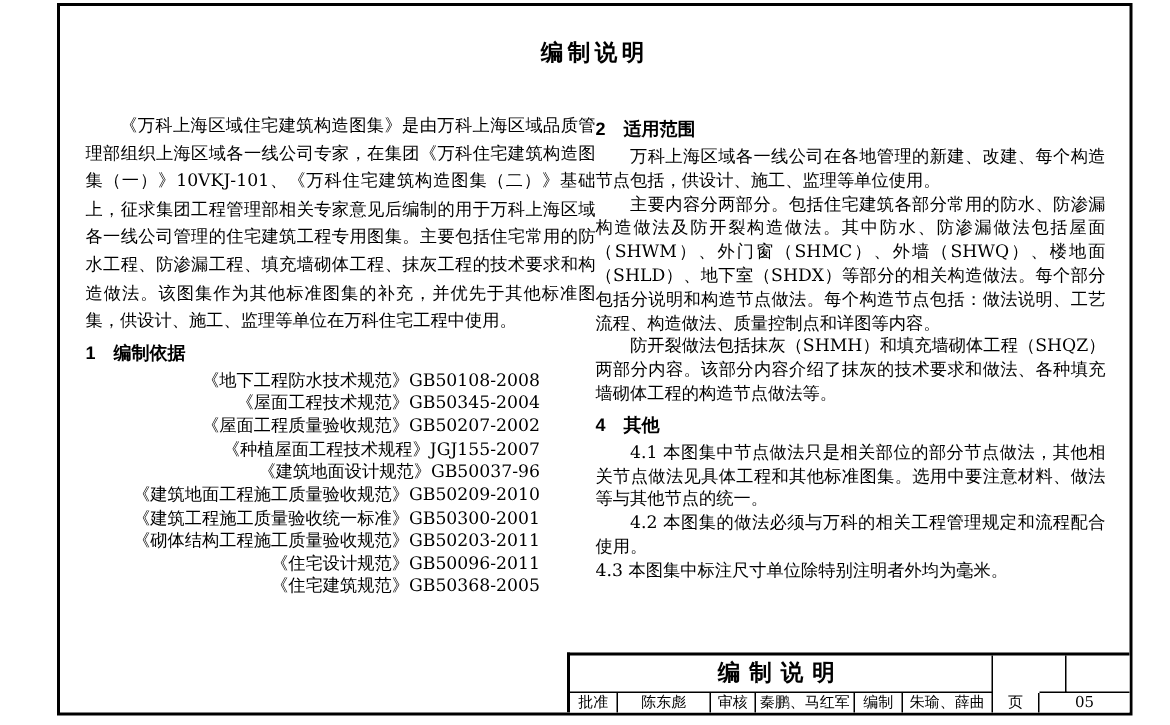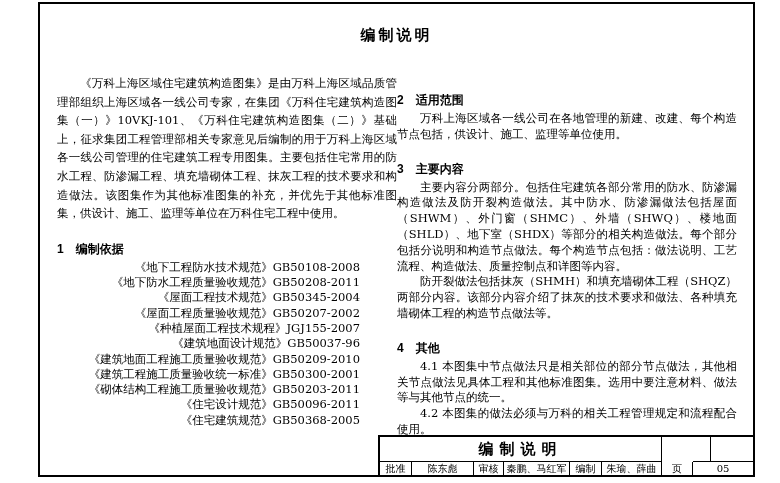--- a/index.html
+++ b/index.html
@@ -14,21 +14,21 @@
     font-family:"Liberation Sans","DejaVu Sans",sans-serif;
     font-weight:bold; font-size:15px; letter-spacing:3px; }
 
   .columns { position:absolute; top:70px; left:17px; right:16px;
     display:flex; }
   .col { flex:1 1 0; min-width:0; font-size:11.5px; text-align:justify; }
 
   .intro { text-indent:2em; line-height:18.6px; }
 
   .sec-heading { font-family:"Liberation Sans","DejaVu Sans",sans-serif;
-    font-weight:bold; font-size:12px; line-height:17px; margin:18px 0 2px;
+    font-weight:bold; font-size:12px; line-height:17px; margin:4px 0 2px;
     text-align:left; }
   .sec-heading .sec-no { display:inline-block; }
   .sec-heading .sec-label { display:inline-block; margin-left:12px; }
 
   .std-list { width:303px; }
   .std-row { display:flex; justify-content:flex-end; line-height:15.3px; }
   .std-name { white-space:nowrap; }
   .std-code { white-space:nowrap; }
 
   .para { line-height:15.8px; margin:0; }
@@ -65,24 +65,20 @@
         <div class="sec-heading">
           <span class="sec-no">1</span><span class="sec-label">编制依据</span>
         </div>
 
         <div class="std-list">
           <div class="std-row">
               <span class="std-name">《地下工程防水技术规范》</span>
               <span class="std-code">GB50108-2008</span>
             </div>
           <div class="std-row">
-              <span class="std-name">《地下防水工程质量验收规范》</span>
-              <span class="std-code">GB50208-2011</span>
-            </div>
-          <div class="std-row">
               <span class="std-name">《屋面工程技术规范》</span>
               <span class="std-code">GB50345-2004</span>
             </div>
           <div class="std-row">
               <span class="std-name">《屋面工程质量验收规范》</span>
               <span class="std-code">GB50207-2002</span>
             </div>
           <div class="std-row">
               <span class="std-name">《种植屋面工程技术规程》</span>
               <span class="std-code">JGJ155-2007</span>
@@ -113,23 +109,20 @@
             </div>
         </div>
       </div>
 
       <div class="col">
         <div class="sec-heading">
           <span class="sec-no">2</span><span class="sec-label">适用范围</span>
         </div>
         <p class="para indent">万科上海区域各一线公司在各地管理的新建、改建、每个构造节点包括，供设计、施工、监理等单位使用。</p>
 
-        <div class="sec-heading">
-          <span class="sec-no">3</span><span class="sec-label">主要内容</span>
-        </div>
         <p class="para indent">主要内容分两部分。包括住宅建筑各部分常用的防水、防渗漏构造做法及防开裂构造做法。其中防水、防渗漏做法包括屋面（SHWM）、外门窗（SHMC）、外墙（SHWQ）、楼地面（SHLD）、地下室（SHDX）等部分的相关构造做法。每个部分包括分说明和构造节点做法。每个构造节点包括：做法说明、工艺流程、构造做法、质量控制点和详图等内容。</p>
         <p class="para indent">防开裂做法包括抹灰（SHMH）和填充墙砌体工程（SHQZ）两部分内容。该部分内容介绍了抹灰的技术要求和做法、各种填充墙砌体工程的构造节点做法等。</p>
 
         <div class="sec-heading">
           <span class="sec-no">4</span><span class="sec-label">其他</span>
         </div>
         <p class="para indent">4.1 本图集中节点做法只是相关部位的部分节点做法，其他相关节点做法见具体工程和其他标准图集。选用中要注意材料、做法等与其他节点的统一。</p>
         <p class="para indent">4.2 本图集的做法必须与万科的相关工程管理规定和流程配合使用。</p>
         <p class="para">4.3 本图集中标注尺寸单位除特别注明者外均为毫米。</p>
       </div>

